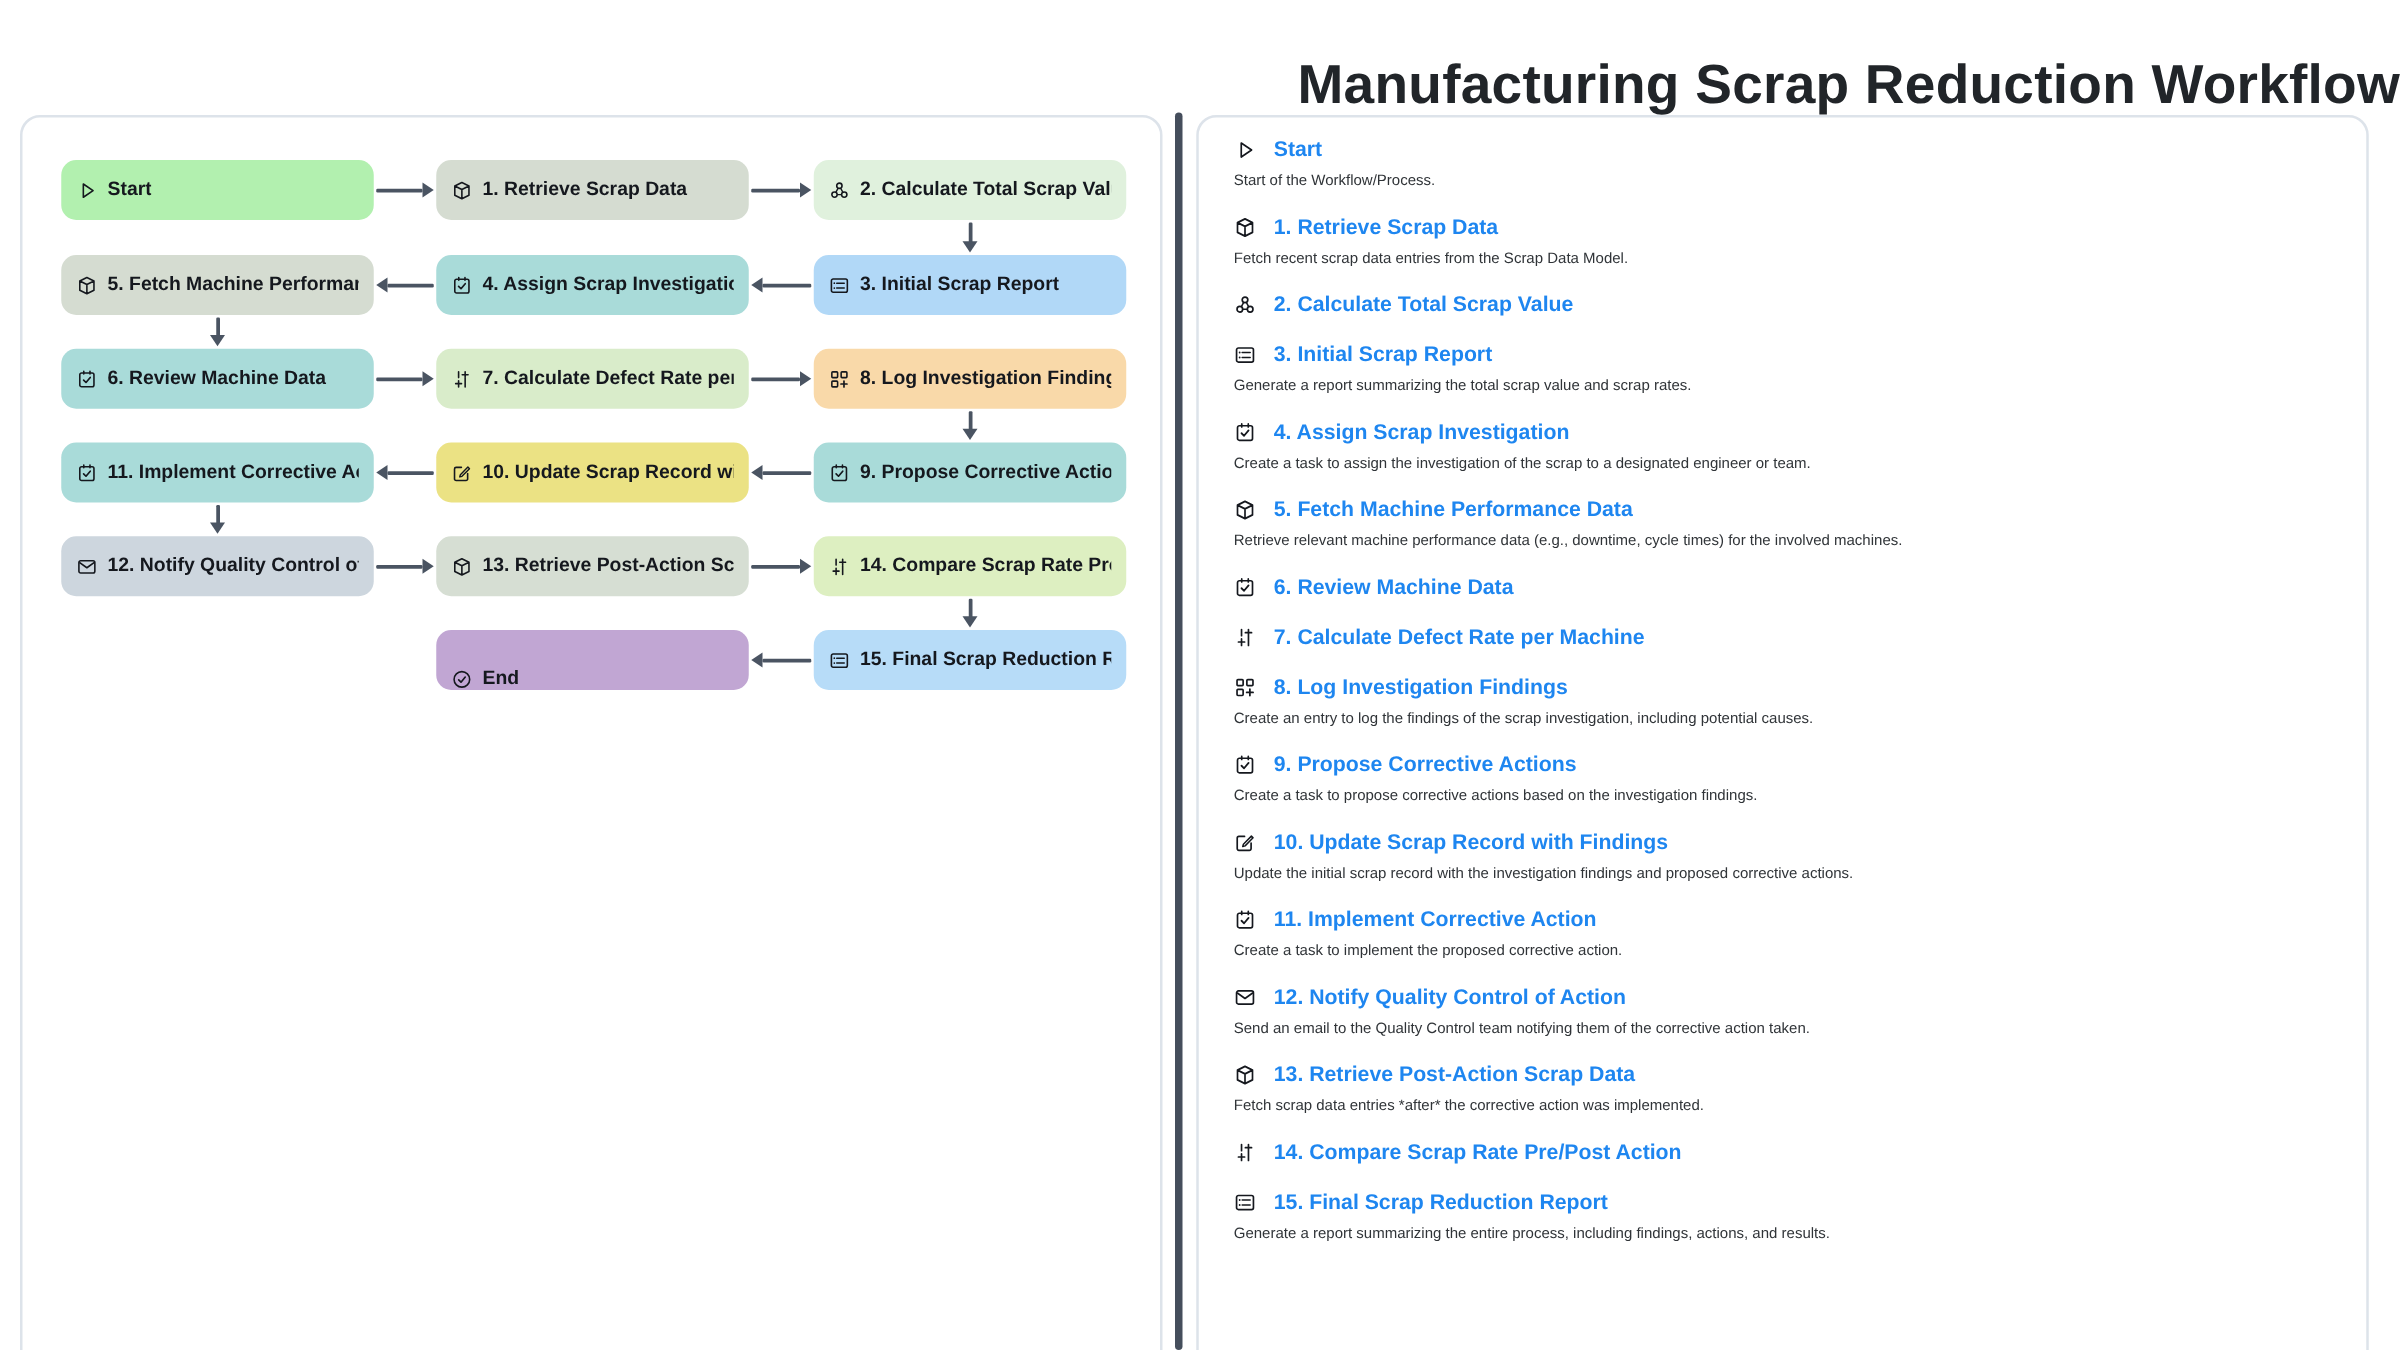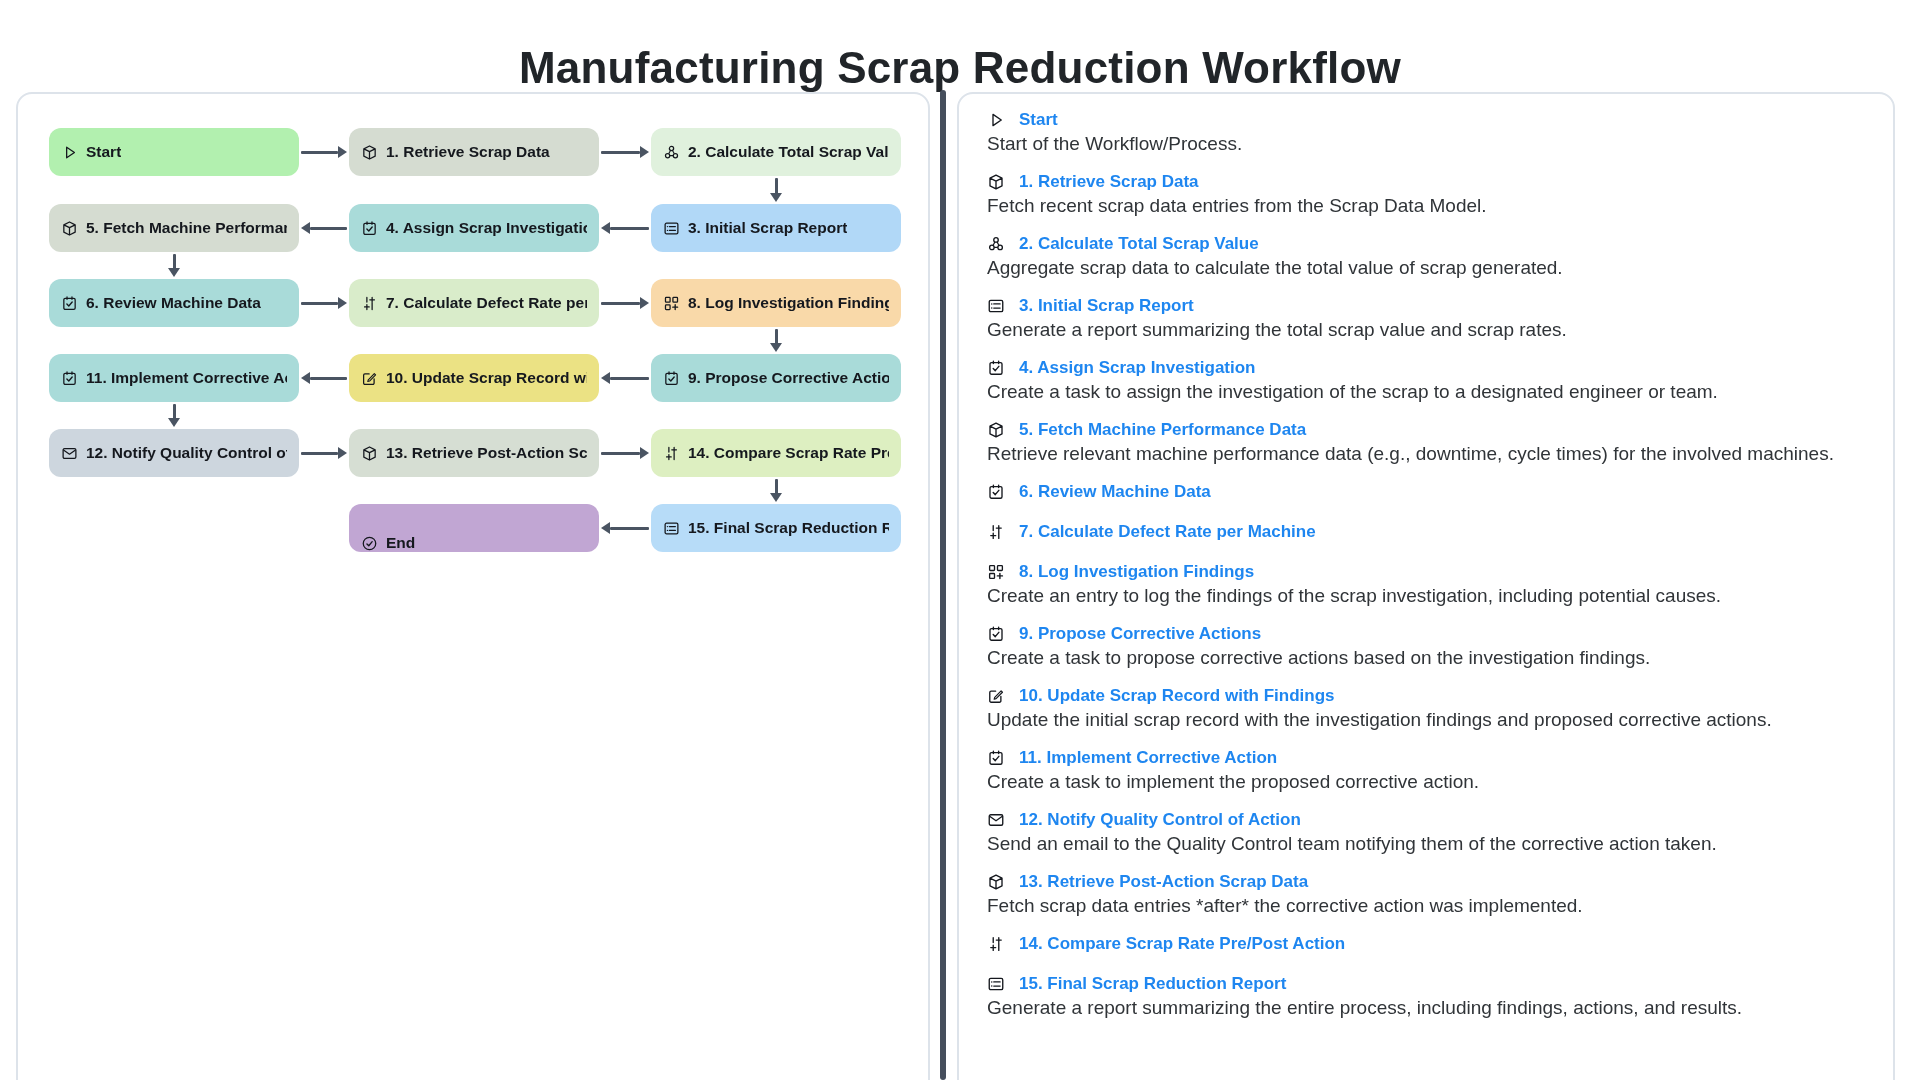--- a/index.html
+++ b/index.html
@@ -3,21 +3,21 @@
 <meta charset="utf-8">
 <style>
   html,body{margin:0;padding:0;}
   body{
     width:1920px;height:1080px;overflow:hidden;background:#ffffff;
     font-family:"Liberation Sans","DejaVu Sans",sans-serif;
     position:relative;
   }
   .page-title{
     position:absolute;left:0;top:14px;width:100%;
-    text-align:center;font-size:44px;font-weight:700;color:#212529;
+    text-align:right;font-size:44px;font-weight:700;color:#212529;
     letter-spacing:.2px;
   }
   .card{
     position:absolute;top:92px;height:1200px;background:#ffffff;
     border:2px solid #dde3ea;border-radius:16px;box-sizing:border-box;
   }
   #left-card{left:16px;width:914px;}
   #right-card{left:957px;width:938px;}
   #divider{
     position:absolute;left:940px;top:90px;width:6px;height:990px;
@@ -39,21 +39,21 @@
   .arrow-h.dir-right::after{right:-9px;border-left:9px solid #4a5462;border-right:none;}
   .arrow-h.dir-left::after{left:-9px;border-right:9px solid #4a5462;border-left:none;}
   .arrow-v{position:absolute;width:3px;background:#4a5462;border-radius:1px;}
   .arrow-v::after{content:'';position:absolute;bottom:-8px;left:-4.5px;width:0;height:0;
     border:6px solid transparent;border-top:9px solid #4a5462;border-bottom:none;}
   
   #legend{position:absolute;left:28px;top:14px;right:20px;}
   .legend-item{margin-bottom:16px;}
   .legend-title-row{display:flex;align-items:center;gap:14px;height:24px;}
   .legend-title{font-size:17px;font-weight:700;color:#1e86f0;cursor:pointer;}
-  .legend-desc{font-size:19px;color:#303438;line-height:20px;margin-top:2px;}
+  .legend-desc{font-size:12px;color:#303438;line-height:20px;margin-top:2px;}
   .icon-wrap{display:inline-flex;align-items:center;justify-content:center;}
 </style>
 </head>
 <body>
 
 <svg width="0" height="0" style="position:absolute" aria-hidden="true">
   <defs>
     <g id="i-play">
         <path d="M8 4.5 L19 12 L8 19.5 Z" fill="none" stroke="currentColor" stroke-width="1.8" stroke-linejoin="round"></path>
       </g>
@@ -289,21 +289,20 @@
   </div>
       <div class="legend-item">
     <div class="legend-title-row">
       <span class="icon-wrap">
         <svg width="18" height="18" viewBox="0 0 24 24" color="#15181e">
               <use href="#i-molecule"></use>
             </svg>
       </span>
       <span class="legend-title">2. Calculate Total Scrap Value</span>
     </div>
-    <div class="legend-desc">Aggregate scrap data to calculate the total value of scrap generated.</div>
   </div>
       <div class="legend-item">
     <div class="legend-title-row">
       <span class="icon-wrap">
         <svg width="18" height="18" viewBox="0 0 24 24" color="#15181e">
               <use href="#i-card-list"></use>
             </svg>
       </span>
       <span class="legend-title">3. Initial Scrap Report</span>
     </div>

